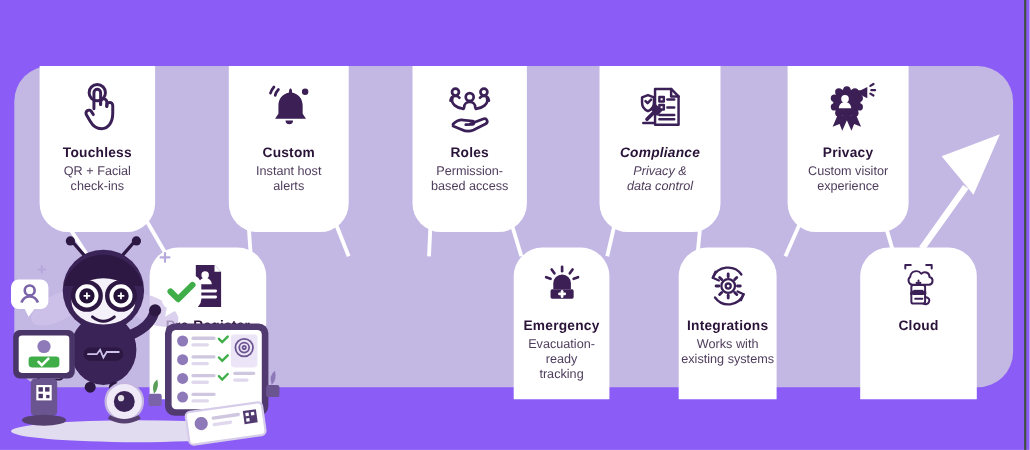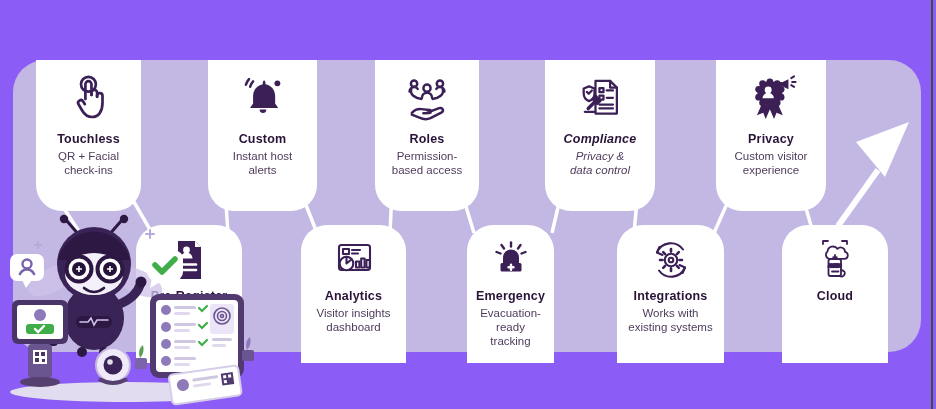--- a/index.html
+++ b/index.html
@@ -166,39 +166,20 @@
         </g>
       </svg>
     </span>
     <div class="ftitle">Pre-Register</div>
     <div class="fsub">
       <div>Digital invites</div>
         <div>sent</div>
     </div>
   </div>
 
-  <div class="card bottom" style="left:301px;width:105px;">
-    <span class="icon">
-      <svg width="48" height="48" viewBox="0 0 48 48" fill="none" stroke="#3b2057" stroke-width="2.1" stroke-linejoin="round" stroke-linecap="round">
-        <rect x="9" y="9" width="31" height="25" rx="2.5"></rect>
-        <rect x="13" y="13" width="6" height="5"></rect>
-        <path d="M22 14h8M22 17.5h6"></path>
-        <circle cx="16.5" cy="27.5" r="6.8" fill="#ffffff"></circle>
-        <path d="M16.5 27.5v-6.8M16.5 27.5l5.2-4.2"></path>
-        <rect x="26" y="25.5" width="3.4" height="6"></rect>
-        <rect x="31.2" y="22.5" width="3.4" height="9"></rect>
-        <rect x="36.4" y="24" width="3.4" height="7.5"></rect>
-      </svg>
-    </span>
-    <div class="ftitle">Analytics</div>
-    <div class="fsub">
-      <div>Visitor insights</div>
-        <div>dashboard</div>
-    </div>
-  </div>
 
   <div class="card bottom" style="left:467px;width:87px;">
     <span class="icon">
       <svg width="48" height="48" viewBox="0 0 48 48">
         <path fill="#3b1f55" d="M16 27v-5.5a8 8 0 0 1 16 0V27z"></path>
         <rect x="13.5" y="27" width="21" height="8.5" rx="1.5" fill="#3b1f55"></rect>
         <g stroke="#ffffff" stroke-width="2.4" stroke-linecap="round">
           <line x1="24" y1="28.8" x2="24" y2="33.7"></line>
           <line x1="21.6" y1="31.2" x2="26.4" y2="31.2"></line>
         </g>
@@ -211,21 +192,21 @@
         </g>
       </svg>
     </span>
     <div class="ftitle">Emergency</div>
     <div class="fsub">
       <div>Evacuation-ready</div>
         <div>tracking</div>
     </div>
   </div>
 
-  <div class="card bottom" style="left:617px;width:107px;">
+  <div class="card bottom" style="left:617px;width:89px;">
     <span class="icon">
       <svg width="48" height="48" viewBox="0 0 48 48" fill="none" stroke="#3b2057" stroke-width="2.1" stroke-linecap="round" stroke-linejoin="round">
         <circle cx="24" cy="24" r="6.2"></circle>
         <circle cx="24" cy="24" r="2.3"></circle>
         <g stroke-width="2.6">
           <line x1="24" y1="15.6" x2="24" y2="13"></line>
             <line x1="24" y1="32.4" x2="24" y2="35"></line>
           <line x1="15.6" y1="24" x2="13" y2="24"></line>
             <line x1="32.4" y1="24" x2="35" y2="24"></line>
           <line x1="18.1" y1="18.1" x2="16.2" y2="16.2"></line>

